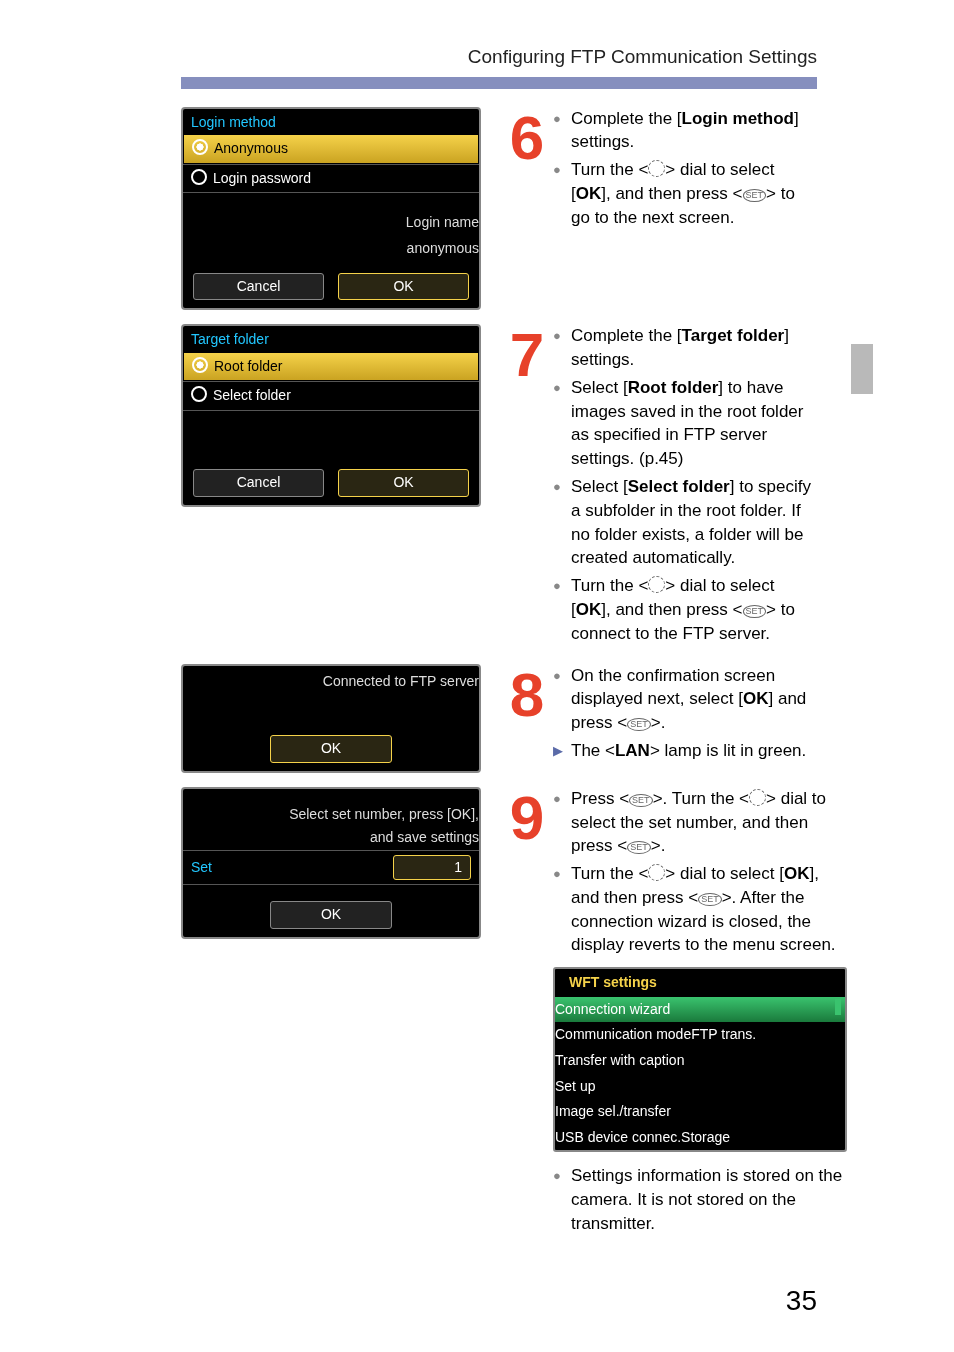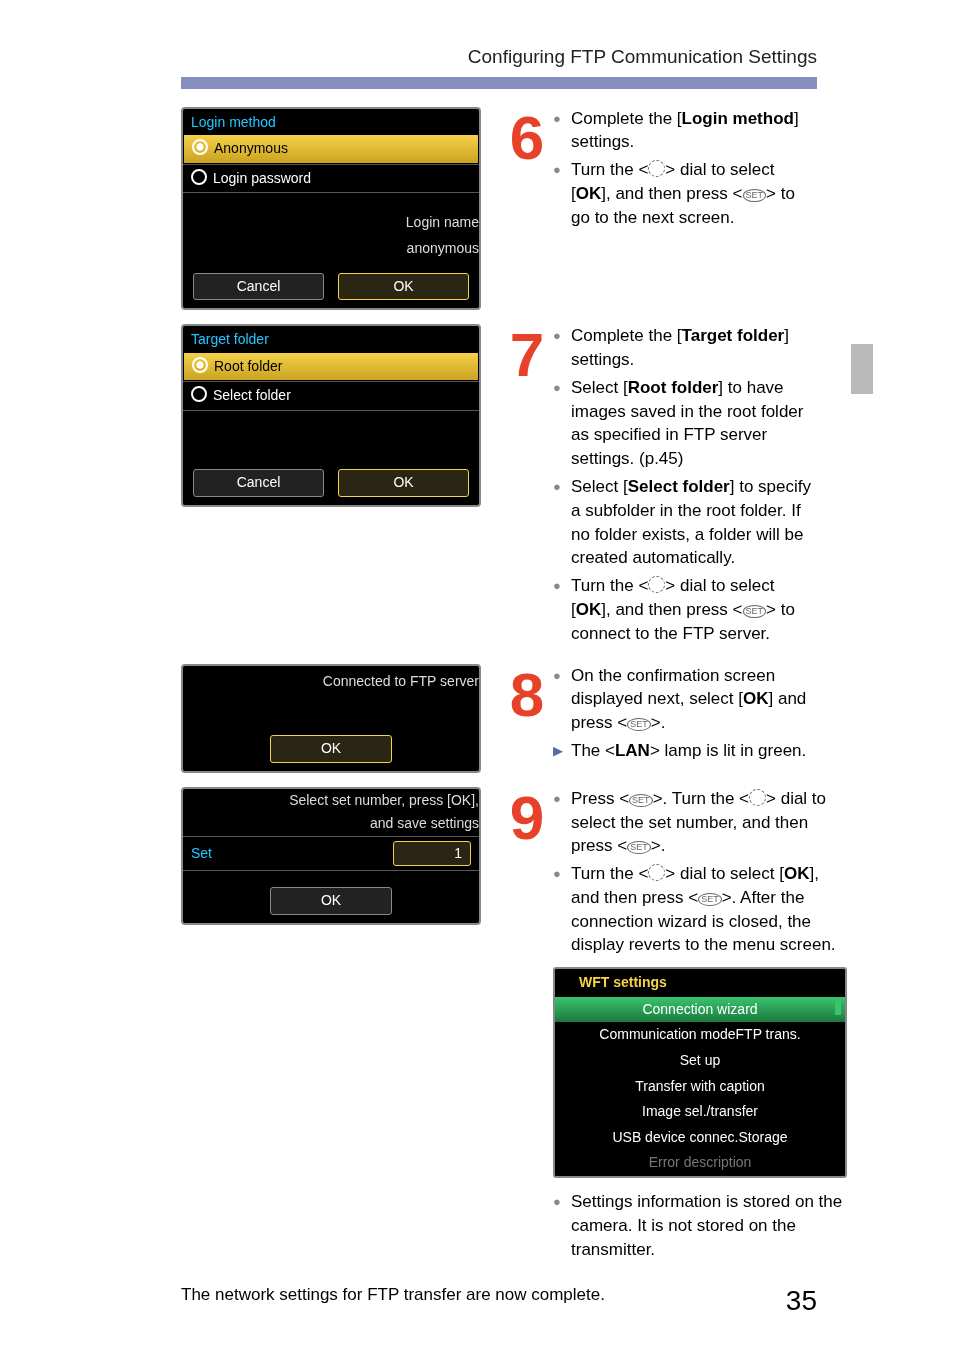--- a/index.html
+++ b/index.html
@@ -23,22 +23,22 @@
   .cs-btns{display:flex;gap:14px;padding:8px 10px}
   .cs-btn{flex:1;text-align:center;border:1px solid #888;background:#222;color:#fff;border-radius:3px;padding:3px 0}
   .cs-btn.sel{border-color:#f5d24a;background:#2a2613}
   .subtxt{text-align:right;padding:6px 0;color:#ddd}
   .radio::before{content:"";display:inline-block;width:12px;height:12px;border:2px solid #fff;border-radius:50%;margin-right:6px;vertical-align:-2px}
   .radio.on::before{background:radial-gradient(#fff 0 40%,transparent 45%);}
   .set-row{display:flex;align-items:center;padding:4px 8px;border-top:1px solid #555}
   .set-label{color:#22c7ff;flex:1}
   .set-val{border:1px solid #f5d24a;background:#2a2613;color:#fff;width:60px;text-align:right;padding:2px 8px;border-radius:3px}
   .menu{background:#000;border:2px solid #888;border-radius:3px;width:290px;margin:10px auto 0;color:#fff;font-size:14px}
-  .menu-title{color:#f5d24a;padding:4px 24px;font-weight:bold}
-  .menu-row{padding:3px 0;display:flex;justify-content:center;color:#fff}
+  .menu-title{color:#f5d24a;padding:4px 14px;font-weight:bold}
+  .menu-row{padding:3px 0;display:flex;justify-content:flex-start;color:#fff}
   .menu-row.sel{background:linear-gradient(#3ac36e,#1a7a3c);color:#fff}
   .menu-row.dis{color:#777}
   .menu-bar{position:absolute;right:4px;top:30px;width:6px;height:16px;background:#3ac36e}
   .watermark{position:absolute;left:258px;top:520px;font-size:130px;font-weight:bold;font-style:italic;color:rgba(0,0,0,.18);letter-spacing:-6px;pointer-events:none}
   .footer{position:absolute;bottom:36px;right:56px;font-size:28px}
   .final{margin-top:18px}
   .icon-dial{display:inline-block;width:15px;height:15px;border:1.5px dashed #666;border-radius:50%;vertical-align:-2px}
   .icon-set{display:inline-block;border:1.5px solid #666;border-radius:50%;font-size:9px;padding:1px 2px;vertical-align:1px;color:#666;line-height:1}
 </style>
 </head>
@@ -129,21 +129,21 @@
         </div>
       <div class="bul">
           <span class="arrow">▶</span>
         <span class="btxt"><span>The &lt;</span><b>LAN</b><span>&gt; lamp is lit in green.</span></span>
         </div>
     </div>
   </div>
 
   <div class="step" style="margin-bottom:0">
     <div class="left">
-      <div class="camshot" style="">
+      <div class="camshot" style="padding-top:14px">
         <div class="subtxt" style="padding:2px 0">Select set number, press [OK],</div>
         <div class="subtxt" style="padding:2px 0">and save settings</div>
         <div class="set-row">
           <div class="set-label">Set</div>
           <div class="set-val">1</div>
         </div>
         <div style="height:8px;border-top:1px solid #555"></div>
         <div class="cs-btns" style="justify-content:center">
           <div class="cs-btn" style="flex:none;width:120px">OK</div>
         </div>
@@ -163,39 +163,35 @@
         <div class="menu-title">WFT settings</div>
         <div class="menu-bar"></div>
         <div class="menu-row sel">
             <span>Connection wizard</span>
           </div>
         <div class="menu-row">
             <span>Communication mode</span>
             <span>FTP trans.</span>
           </div>
         <div class="menu-row">
-            <span>Set up</span>
+            <span>Transfer with caption</span>
           </div>
         <div class="menu-row">
-            <span>Transfer with caption</span>
+            <span>Set up</span>
           </div>
         <div class="menu-row">
             <span>Image sel./transfer</span>
           </div>
         <div class="menu-row">
             <span>USB device connec.</span>
             <span>Storage</span>
-          </div>
-        <div class="menu-row dis">
-            <span>Error description</span>
           </div>
       </div>
       <div class="bul" style="margin-top:12px">
           <span class="dot">●</span>
         <span class="btxt">Settings information is stored on the camera. It is not stored on the transmitter.</span>
         </div>
     </div>
   </div>
 
-  <div class="final">The network settings for FTP transfer are now complete.</div>
 
   <div class="footer">35</div>
 </div>
 
 </body></html>

